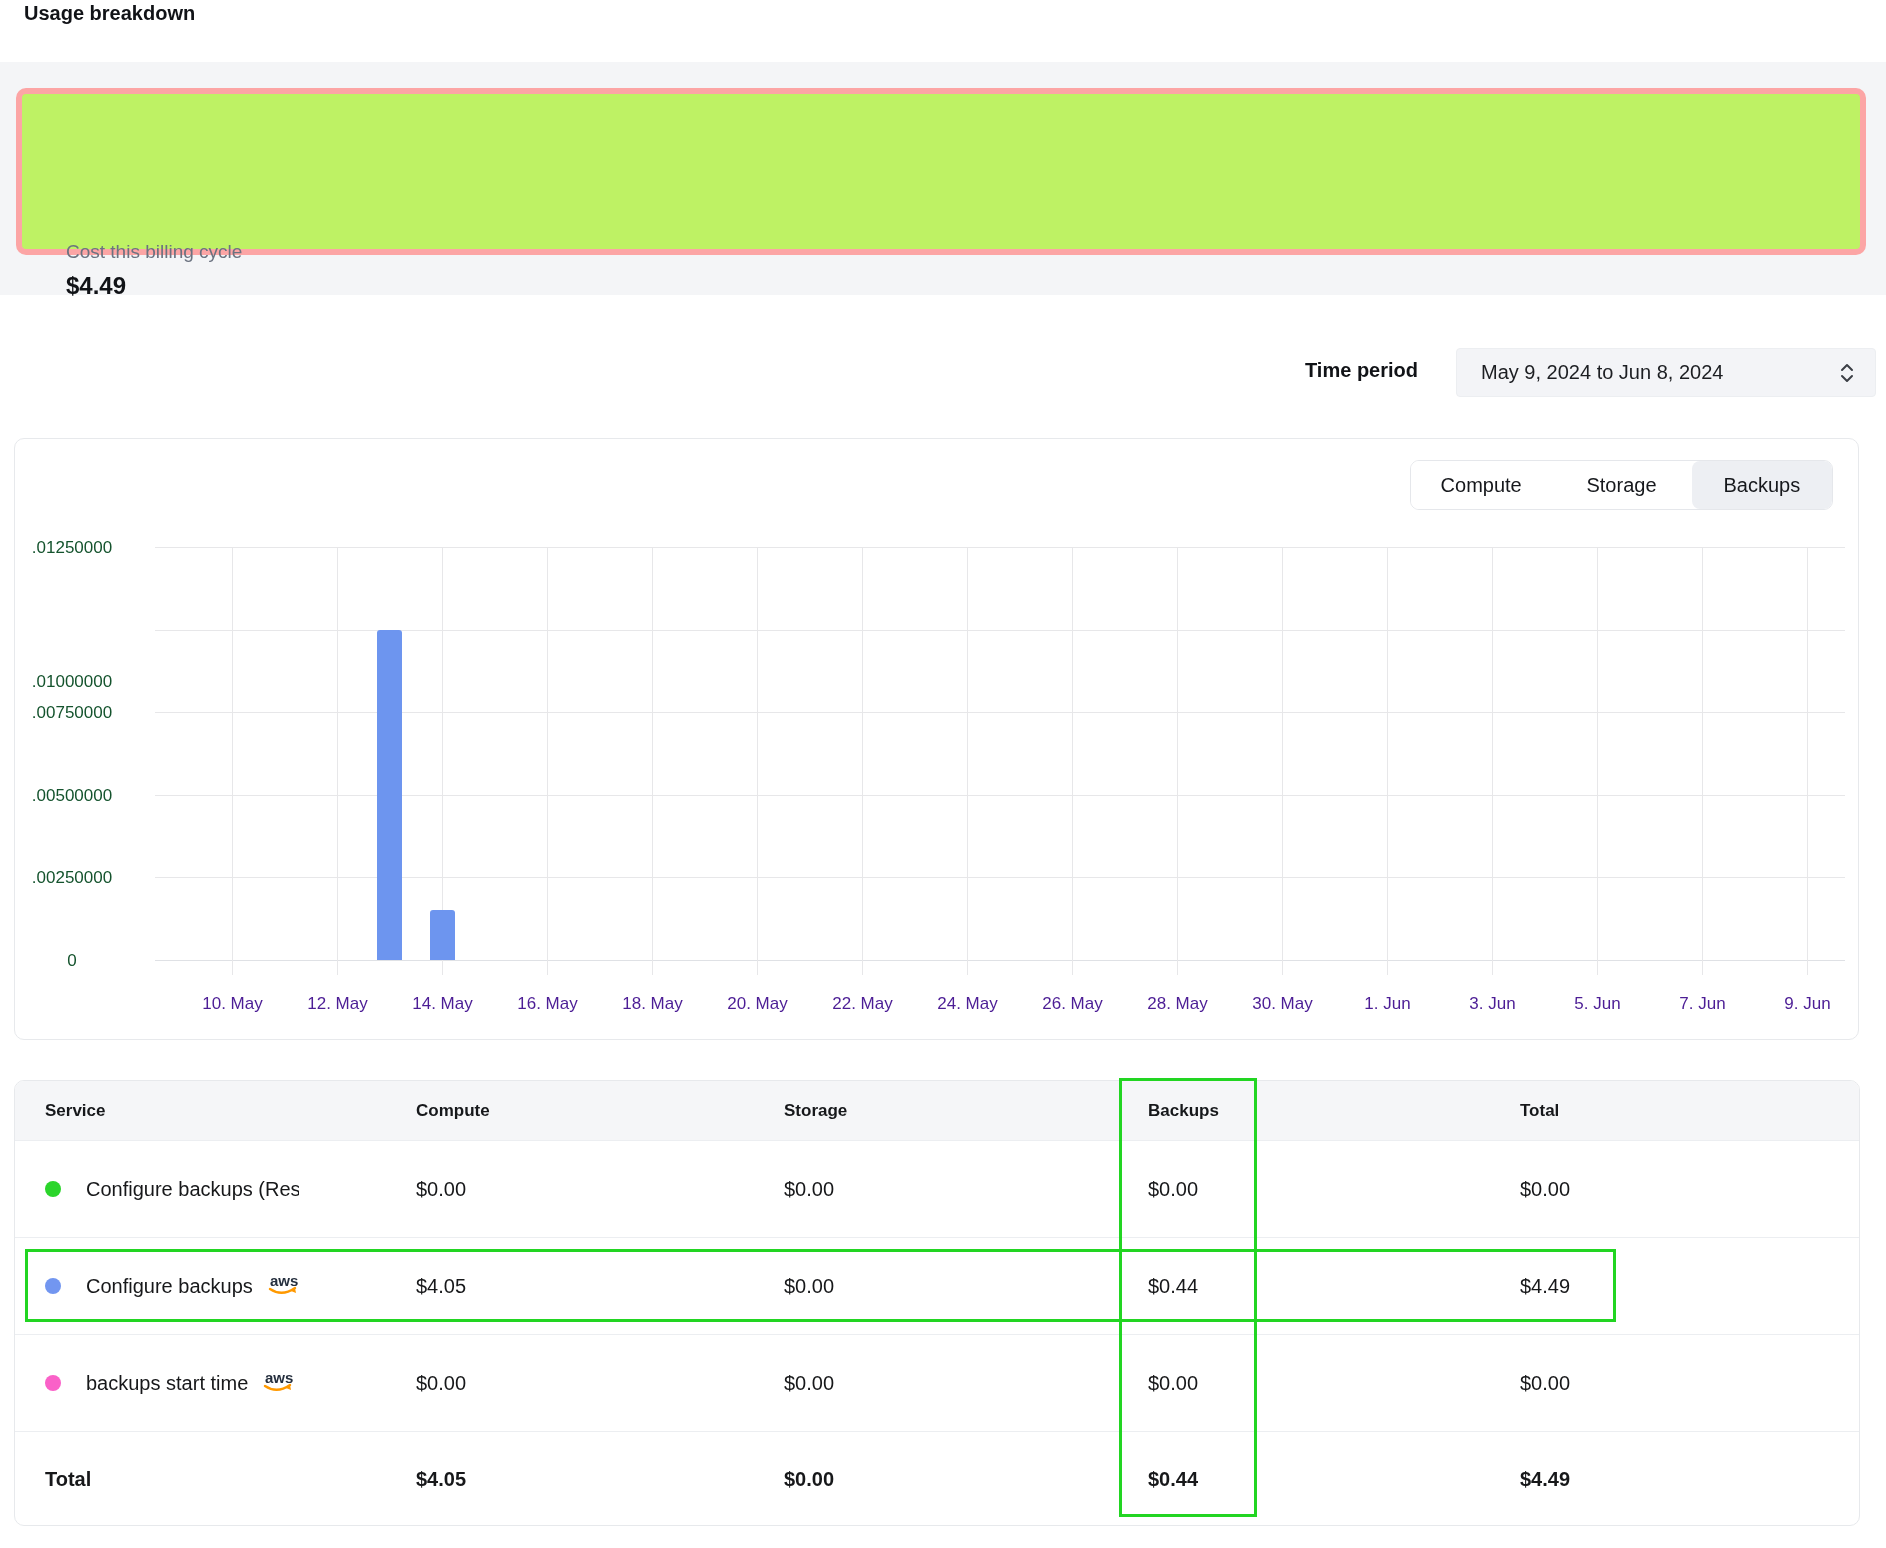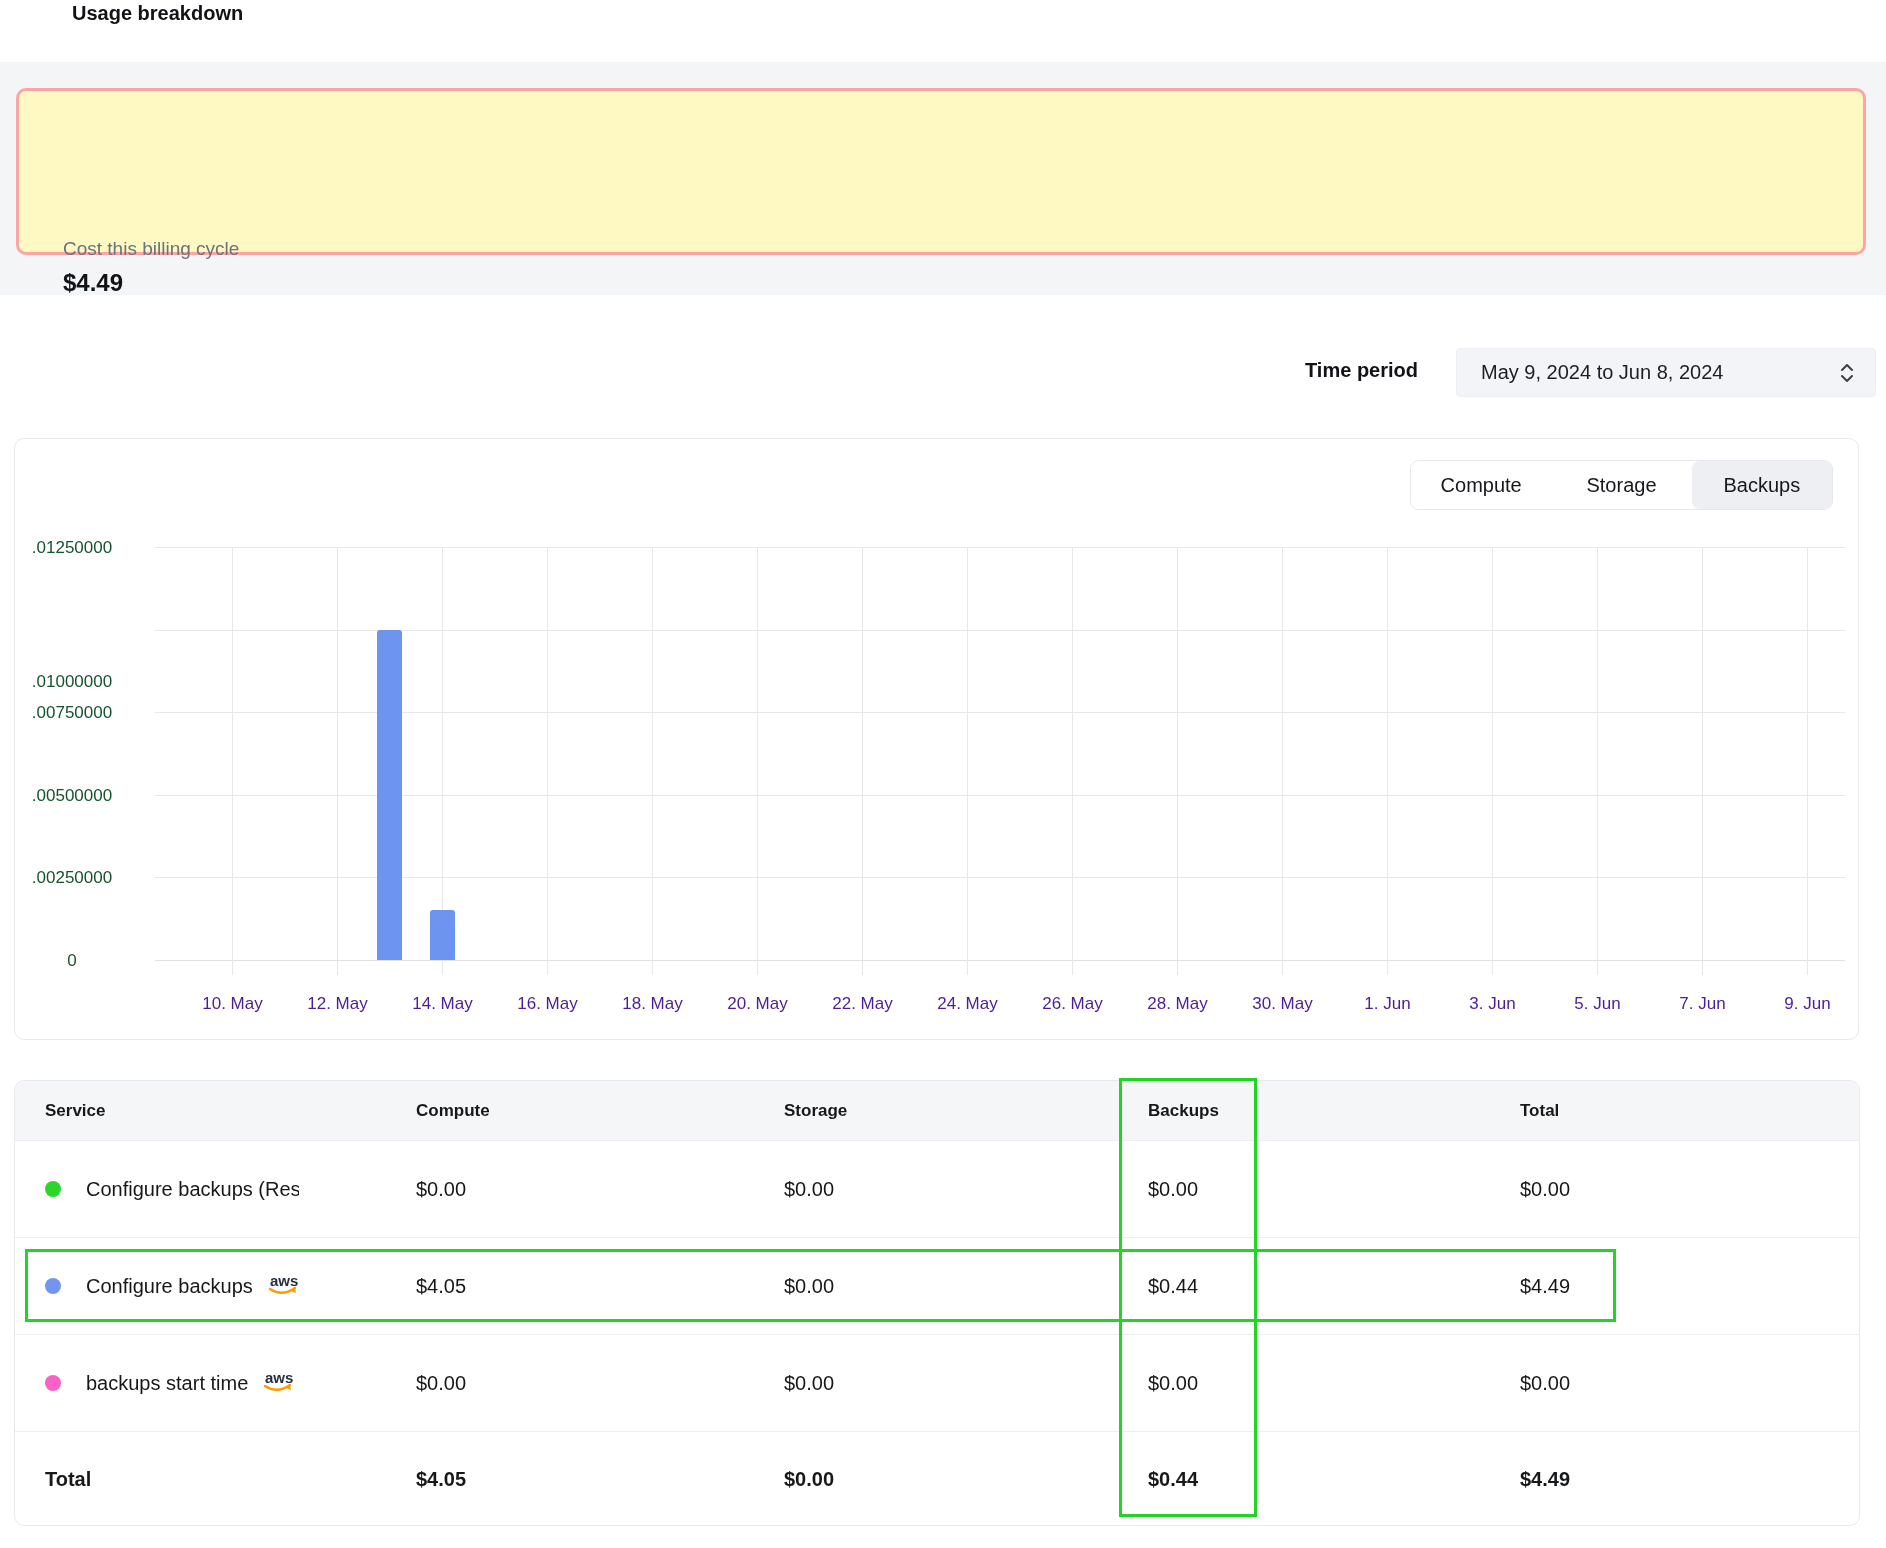--- a/index.html
+++ b/index.html
@@ -3,25 +3,25 @@
 <meta charset="utf-8">
 <style>
   html,body{margin:0;padding:0;background:#fff;}
   *{box-sizing:border-box;}
   body{font-family:"Liberation Sans","DejaVu Sans",sans-serif;color:#17181a;}
   #stage{position:relative;width:1886px;height:1548px;background:#fff;overflow:hidden;}
 
   .abs{position:absolute;}
 
   
-  .page-title{left:24px;top:2px;font-size:20px;font-weight:700;color:#111317;margin-left:48px;}
+  .page-title{left:24px;top:2px;font-size:20px;font-weight:700;color:#111317;}
 
   
   .band{left:0;top:62px;width:1886px;height:233px;background:#f4f5f7;}
-  .summary-card{left:16px;top:88px;width:1850px;height:167px;background:#fef9c3;border:3px solid #fca5a5;border-radius:10px;}
+  .summary-card{left:16px;top:88px;width:1850px;height:167px;background:#bef264;border:6px solid #fca5a5;border-radius:10px;}
   .summary-label{left:44px;top:147px;font-size:19px;color:#6b7280;}
   .summary-value{left:44px;top:178px;font-size:24px;font-weight:700;color:#111317;}
 
   
   .tp-label{left:1180px;top:359px;width:238px;text-align:right;font-size:20px;font-weight:700;color:#111317;}
   .tp-select{left:1456px;top:348px;width:420px;height:49px;background:#f3f4f7;border:1px solid #eceef1;border-radius:4px;display:flex;align-items:center;padding:0 20px 0 24px;cursor:pointer;}
   .tp-select .val{font-size:20px;color:#1c1e22;flex:1;}
   .tp-select svg{flex:none;}
 
   

